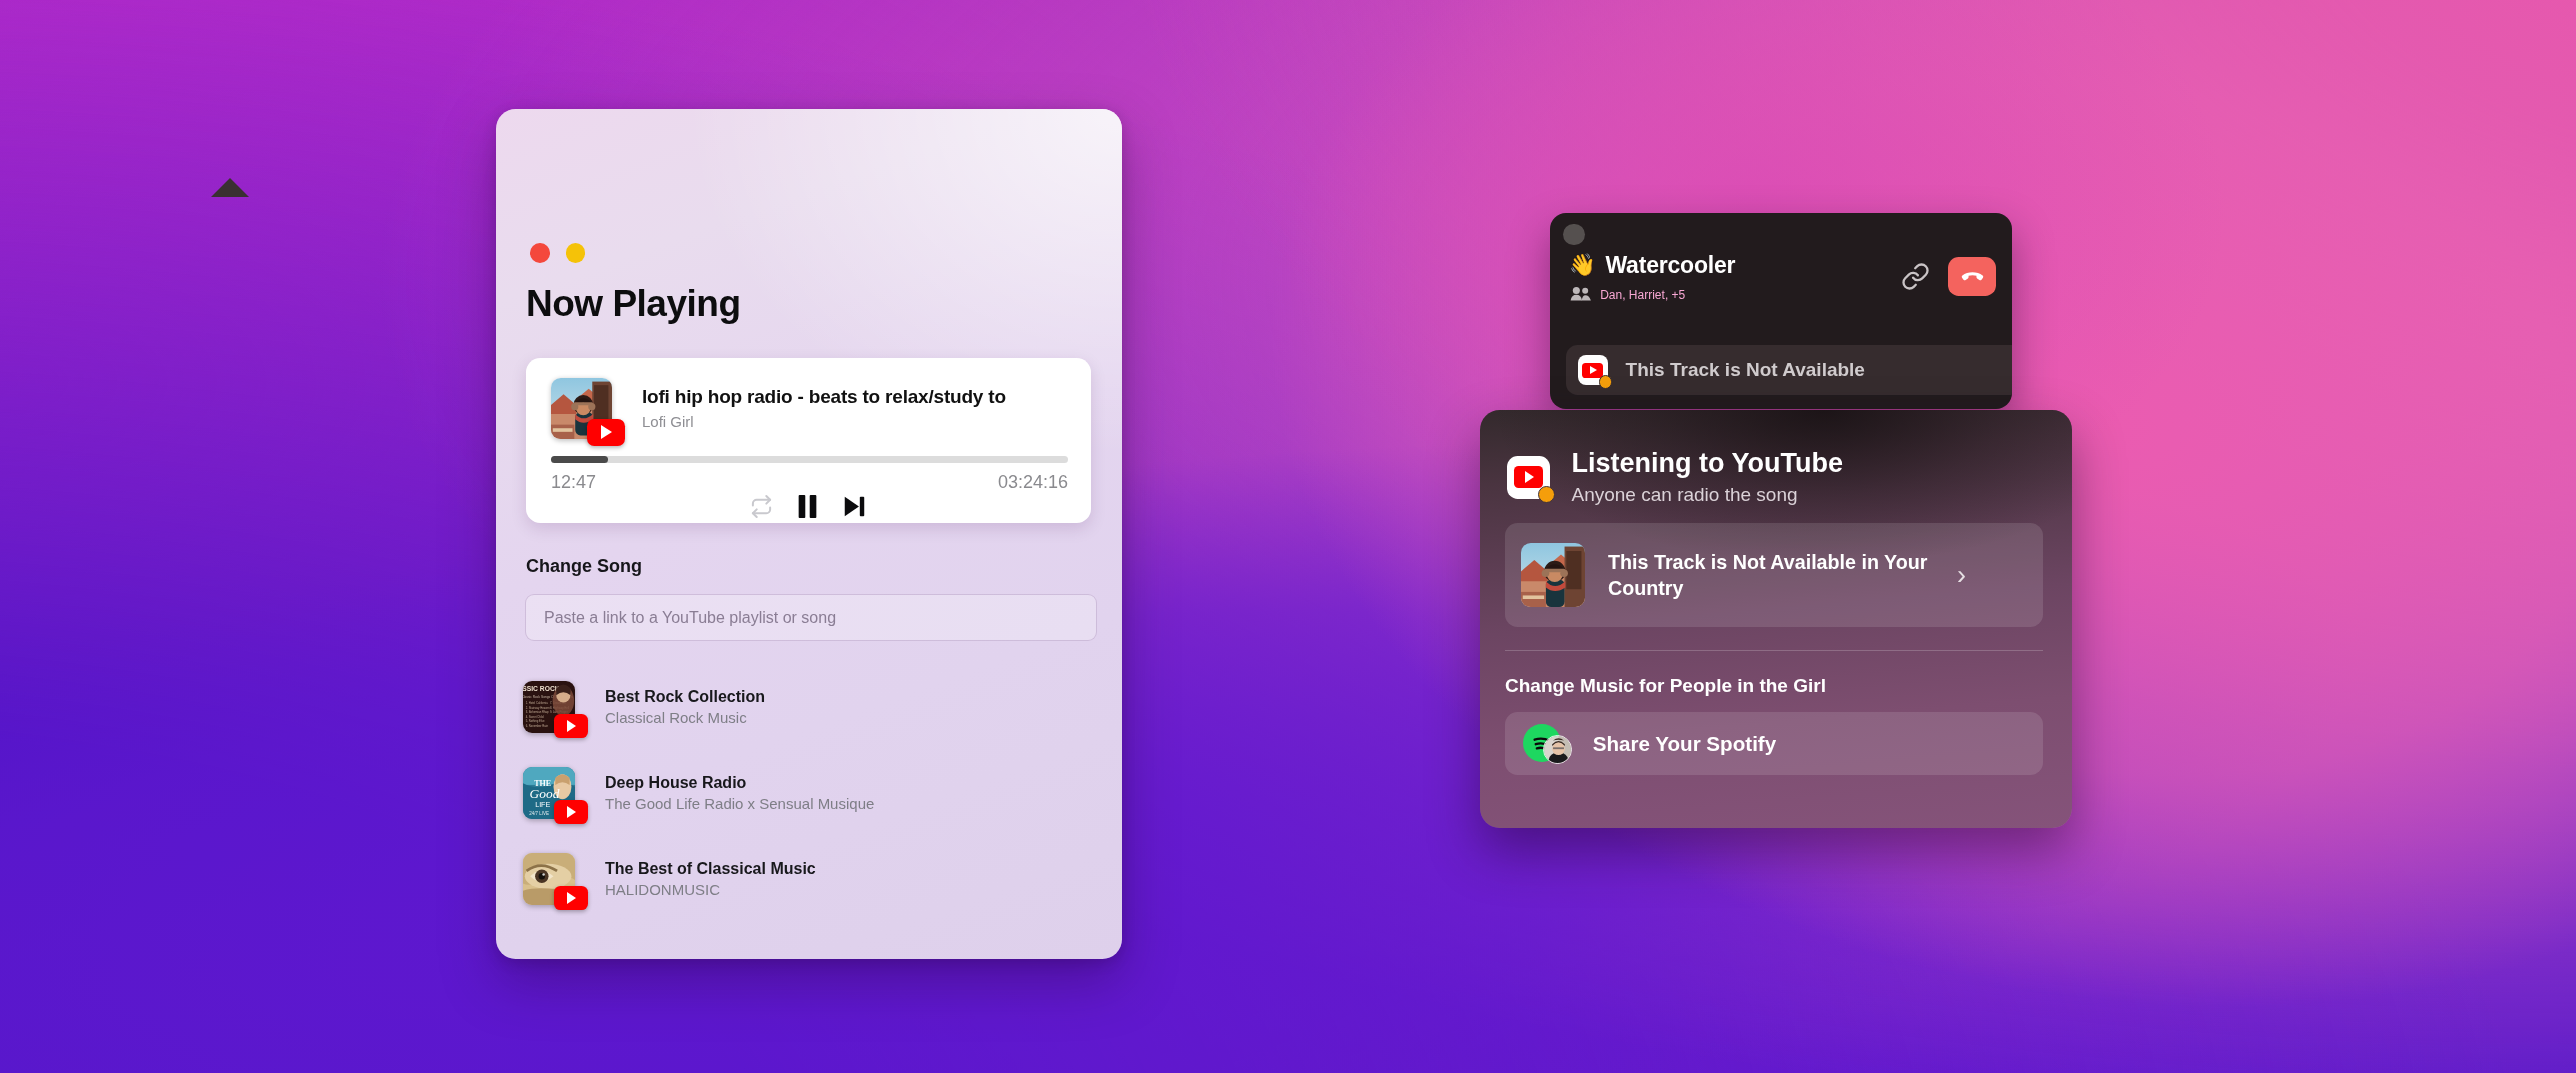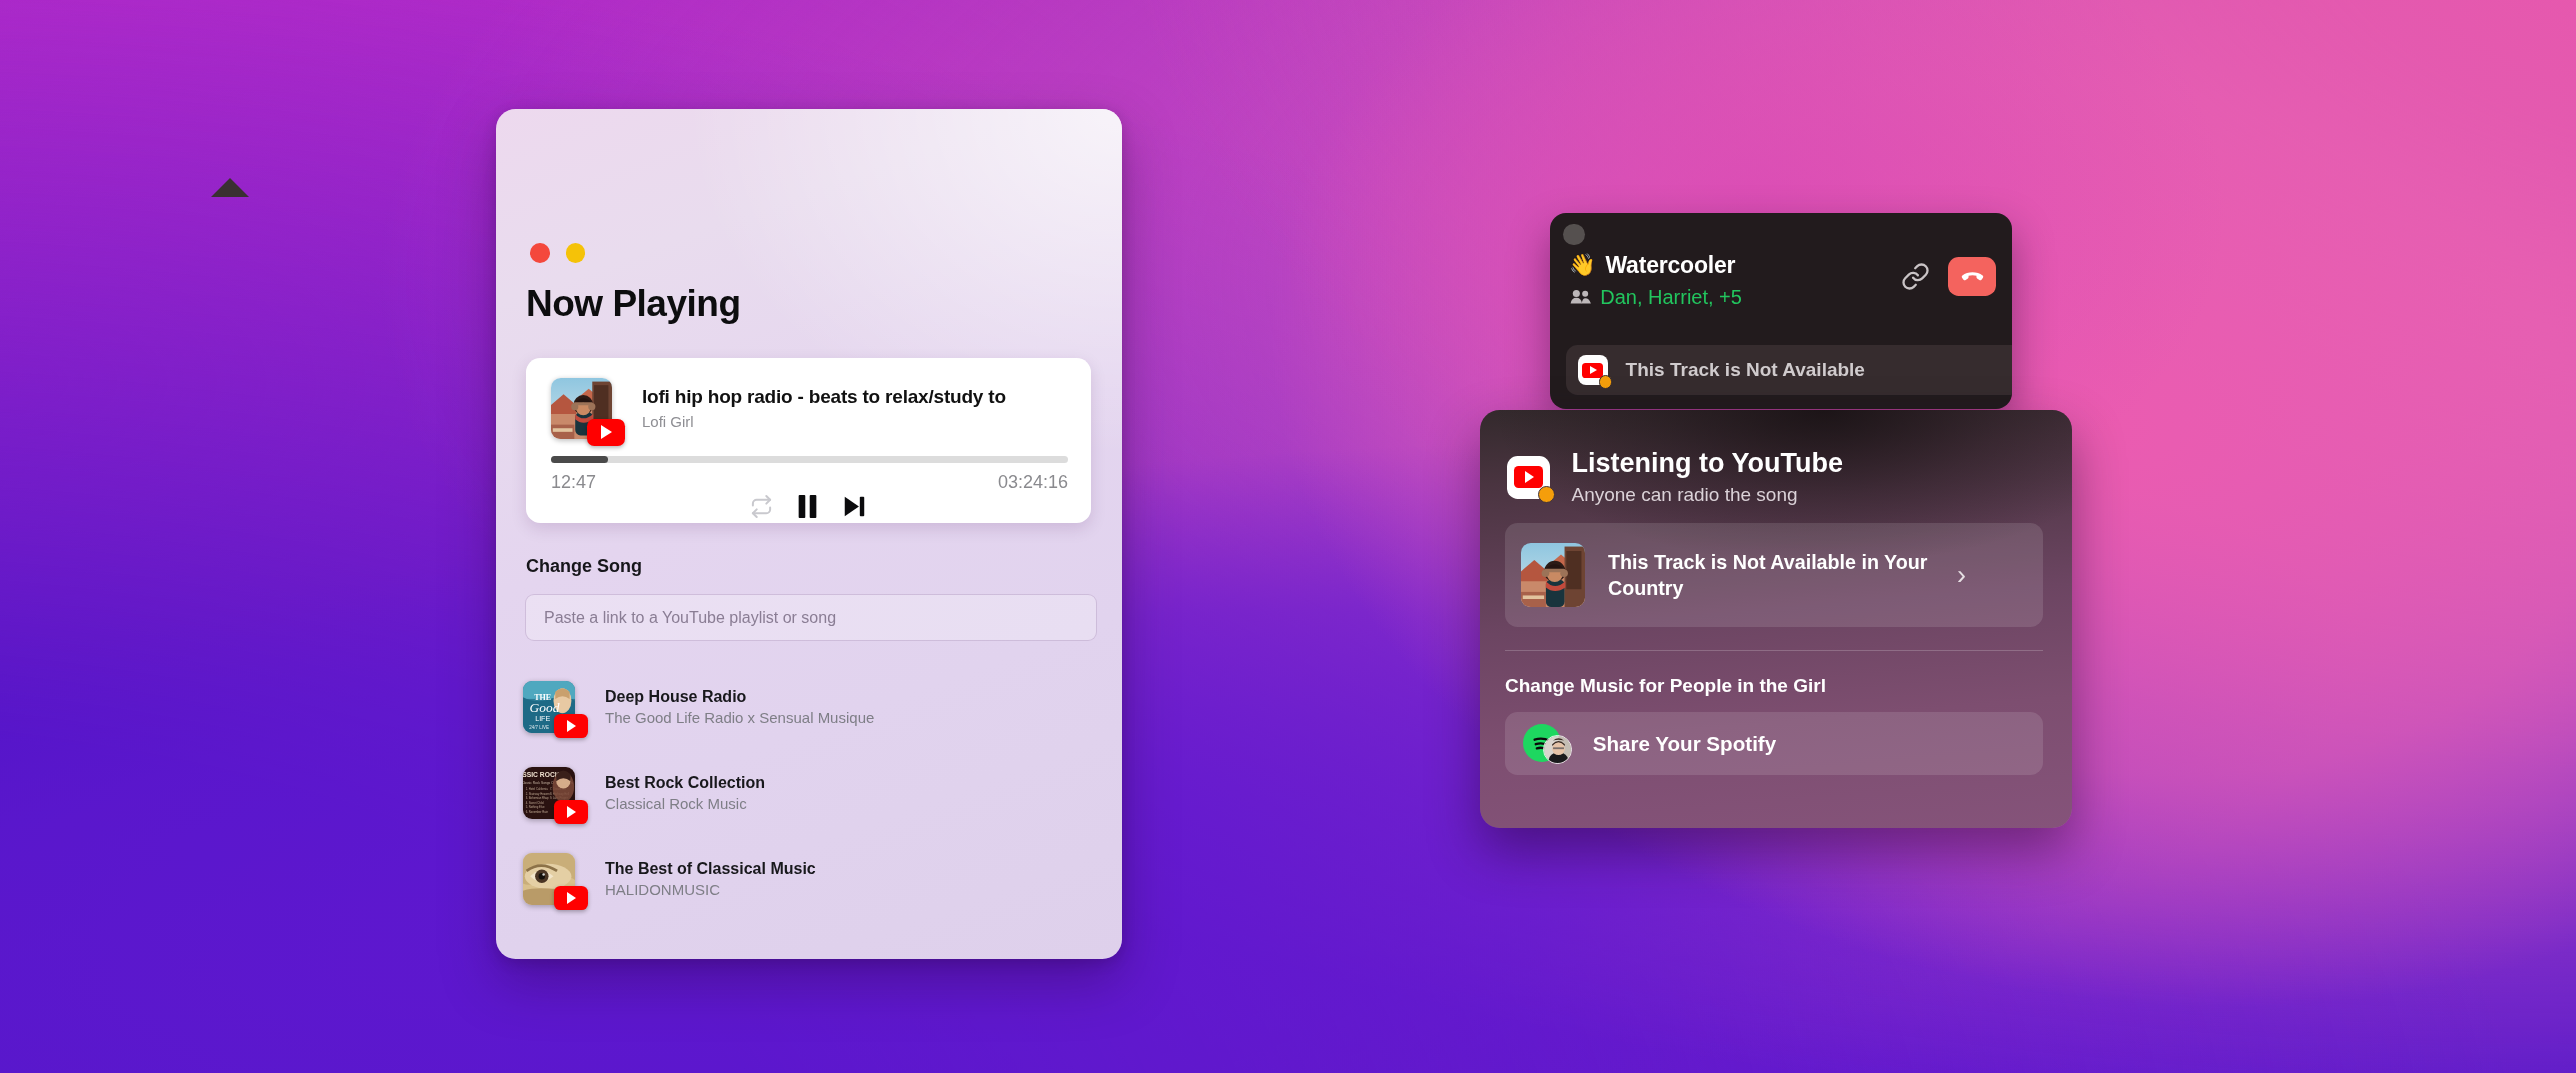--- a/index.html
+++ b/index.html
@@ -184,21 +184,21 @@
   }
   .wc-head {
     position: absolute; left: 19.7px; top: 39px; right: 16px;
     display: flex; align-items: flex-start;
   }
   .wc-titles { flex: 1; }
   .wc-title-row { display: flex; align-items: center; gap: 9px; }
   .wc-wave { font-size: 21.5px; line-height: 1; }
   .wc-title { font-size: 23px; font-weight: bold; color: #FFFFFF; letter-spacing: -0.2px; text-align: center; }
   .wc-sub-row { display: flex; align-items: center; gap: 9px; margin-top: 7.2px; }
-  .wc-sub { font-size: 20px; color: #22c55e; }
+  .wc-sub { font-size: 12px; color: #f9a8d4; }
   .wc-actions { display: flex; align-items: center; gap: 18px; margin-top: 5.4px; }
   .link-btn { cursor: pointer; display:flex; }
   .hangup-btn {
     width: 48px; height: 39px; border-radius: 10.7px;
     background: #F4635E;
     display: flex; align-items: center; justify-content: center;
     cursor: pointer;
   }
   .wc-track-btn {
     position: absolute; left: 16px; top: 132px;
@@ -425,45 +425,20 @@
     </div>
 
     <div class="section-label">Change Song</div>
     <input class="paste-input" type="text" placeholder="Paste a link to a YouTube playlist or song" style="">
 
     <div class="sug-list">
       <div class="sug-item">
         <div class="sug-thumb-wrap">
           <div class="sug-thumb">
             <svg width="52" height="52" viewBox="0 0 58 58" aria-hidden="true">
-              <rect width="58" height="58" fill="#2C7C96"></rect>
-              <rect y="0" width="58" height="20" fill="#4FA8BF"></rect>
-              <path d="M0 18 Q15 26 30 20 T58 22 L58 58 L0 58 Z" fill="#1E6A86"></path>
-              <ellipse cx="44" cy="22" rx="10" ry="14" fill="#E8C9A3"></ellipse>
-              <path d="M36 12 Q44 4 52 12 L52 20 Q44 14 36 20 Z" fill="#C9A06E"></path>
-              <text x="22" y="21" font-family="Liberation Serif, serif" font-size="9" fill="#fff" text-anchor="middle" font-weight="bold">THE</text>
-              <text x="24" y="35" font-family="Liberation Serif, serif" font-size="15" fill="#fff" text-anchor="middle" font-style="italic">Good</text>
-              <text x="22" y="45" font-family="Liberation Sans, sans-serif" font-size="8" fill="#fff" text-anchor="middle">LIFE</text>
-              <text x="18" y="54" font-family="Liberation Sans, sans-serif" font-size="5" fill="#dfe9ec" text-anchor="middle">24/7 LIVE</text>
-            </svg>
-          </div>
-          <div class="sug-badge">
-              <div class="tri"></div>
-            </div>
-        </div>
-        <div class="sug-text">
-          <div class="sug-title">Deep House Radio</div>
-          <div class="sug-sub">The Good Life Radio x Sensual Musique</div>
-        </div>
-      </div>
-
-      <div class="sug-item">
-        <div class="sug-thumb-wrap">
-          <div class="sug-thumb">
-            <svg width="52" height="52" viewBox="0 0 58 58" aria-hidden="true">
               <rect width="58" height="58" fill="#2A1210"></rect>
               <text x="20" y="11" font-family="Liberation Sans, sans-serif" font-size="7.5" fill="#F0E2D0" text-anchor="middle" font-weight="bold">SSIC ROCK</text>
               <text x="27" y="19" font-family="Liberation Sans, sans-serif" font-size="3.6" fill="#C9B6A4" text-anchor="middle">Classic Rock Songs Of The 70s 80s</text>
               <g fill="#BFA892" font-family="Liberation Sans, sans-serif" font-size="3.1">
                 <text x="3" y="26">1. Hotel California</text>
                   <text x="3" y="31">2. Stairway Heaven</text>
                 <text x="3" y="36">3. Bohemian Rhap</text>
                   <text x="3" y="41">4. Sweet Child</text>
                 <text x="3" y="46">5. Nothing Else</text>
                   <text x="3" y="51">6. November Rain</text>
@@ -476,20 +451,45 @@
               <path d="M37 8 Q45 0 53 8 L53 16 Q45 9 37 16 Z" fill="#3A201A"></path>
             </svg>
           </div>
           <div class="sug-badge">
               <div class="tri"></div>
             </div>
         </div>
         <div class="sug-text">
           <div class="sug-title">Best Rock Collection</div>
           <div class="sug-sub">Classical Rock Music</div>
+        </div>
+      </div>
+
+      <div class="sug-item">
+        <div class="sug-thumb-wrap">
+          <div class="sug-thumb">
+            <svg width="52" height="52" viewBox="0 0 58 58" aria-hidden="true">
+              <rect width="58" height="58" fill="#2C7C96"></rect>
+              <rect y="0" width="58" height="20" fill="#4FA8BF"></rect>
+              <path d="M0 18 Q15 26 30 20 T58 22 L58 58 L0 58 Z" fill="#1E6A86"></path>
+              <ellipse cx="44" cy="22" rx="10" ry="14" fill="#E8C9A3"></ellipse>
+              <path d="M36 12 Q44 4 52 12 L52 20 Q44 14 36 20 Z" fill="#C9A06E"></path>
+              <text x="22" y="21" font-family="Liberation Serif, serif" font-size="9" fill="#fff" text-anchor="middle" font-weight="bold">THE</text>
+              <text x="24" y="35" font-family="Liberation Serif, serif" font-size="15" fill="#fff" text-anchor="middle" font-style="italic">Good</text>
+              <text x="22" y="45" font-family="Liberation Sans, sans-serif" font-size="8" fill="#fff" text-anchor="middle">LIFE</text>
+              <text x="18" y="54" font-family="Liberation Sans, sans-serif" font-size="5" fill="#dfe9ec" text-anchor="middle">24/7 LIVE</text>
+            </svg>
+          </div>
+          <div class="sug-badge">
+              <div class="tri"></div>
+            </div>
+        </div>
+        <div class="sug-text">
+          <div class="sug-title">Deep House Radio</div>
+          <div class="sug-sub">The Good Life Radio x Sensual Musique</div>
         </div>
       </div>
 
       <div class="sug-item">
         <div class="sug-thumb-wrap">
           <div class="sug-thumb">
             <svg width="52" height="52" viewBox="0 0 58 58" aria-hidden="true">
               <rect width="58" height="58" fill="#D9C08C"></rect>
               <path d="M0 0 H58 V30 Q40 18 20 30 Q8 38 0 34 Z" fill="#C9AE79"></path>
               <ellipse cx="28" cy="26" rx="26" ry="14" fill="#E4CFA4"></ellipse>

